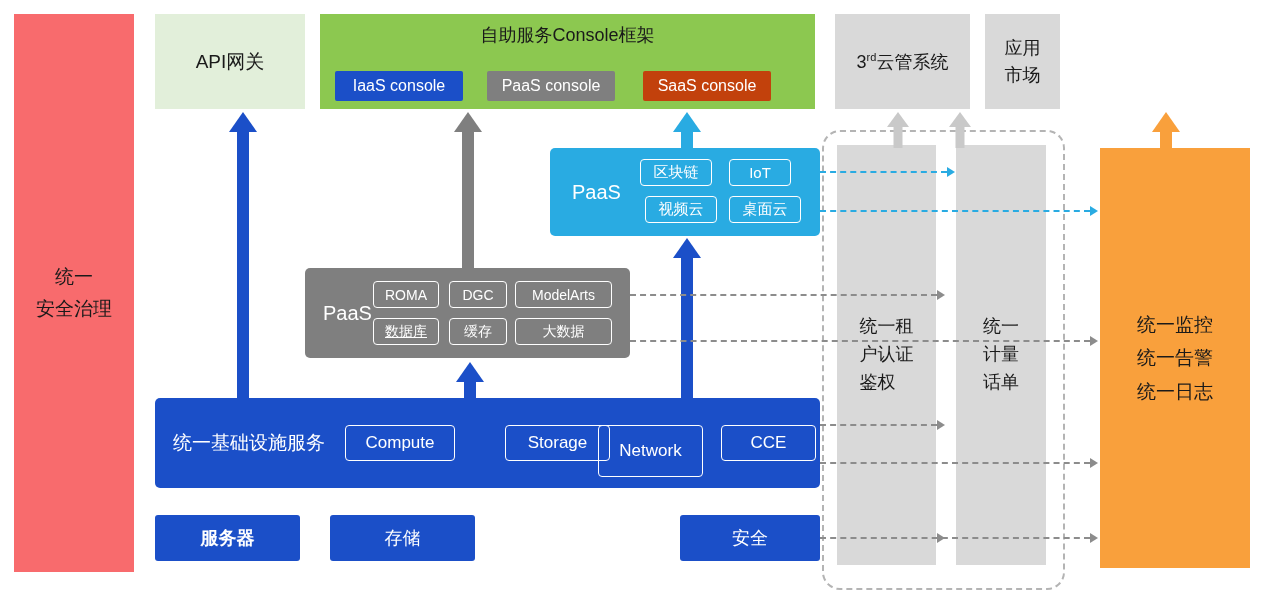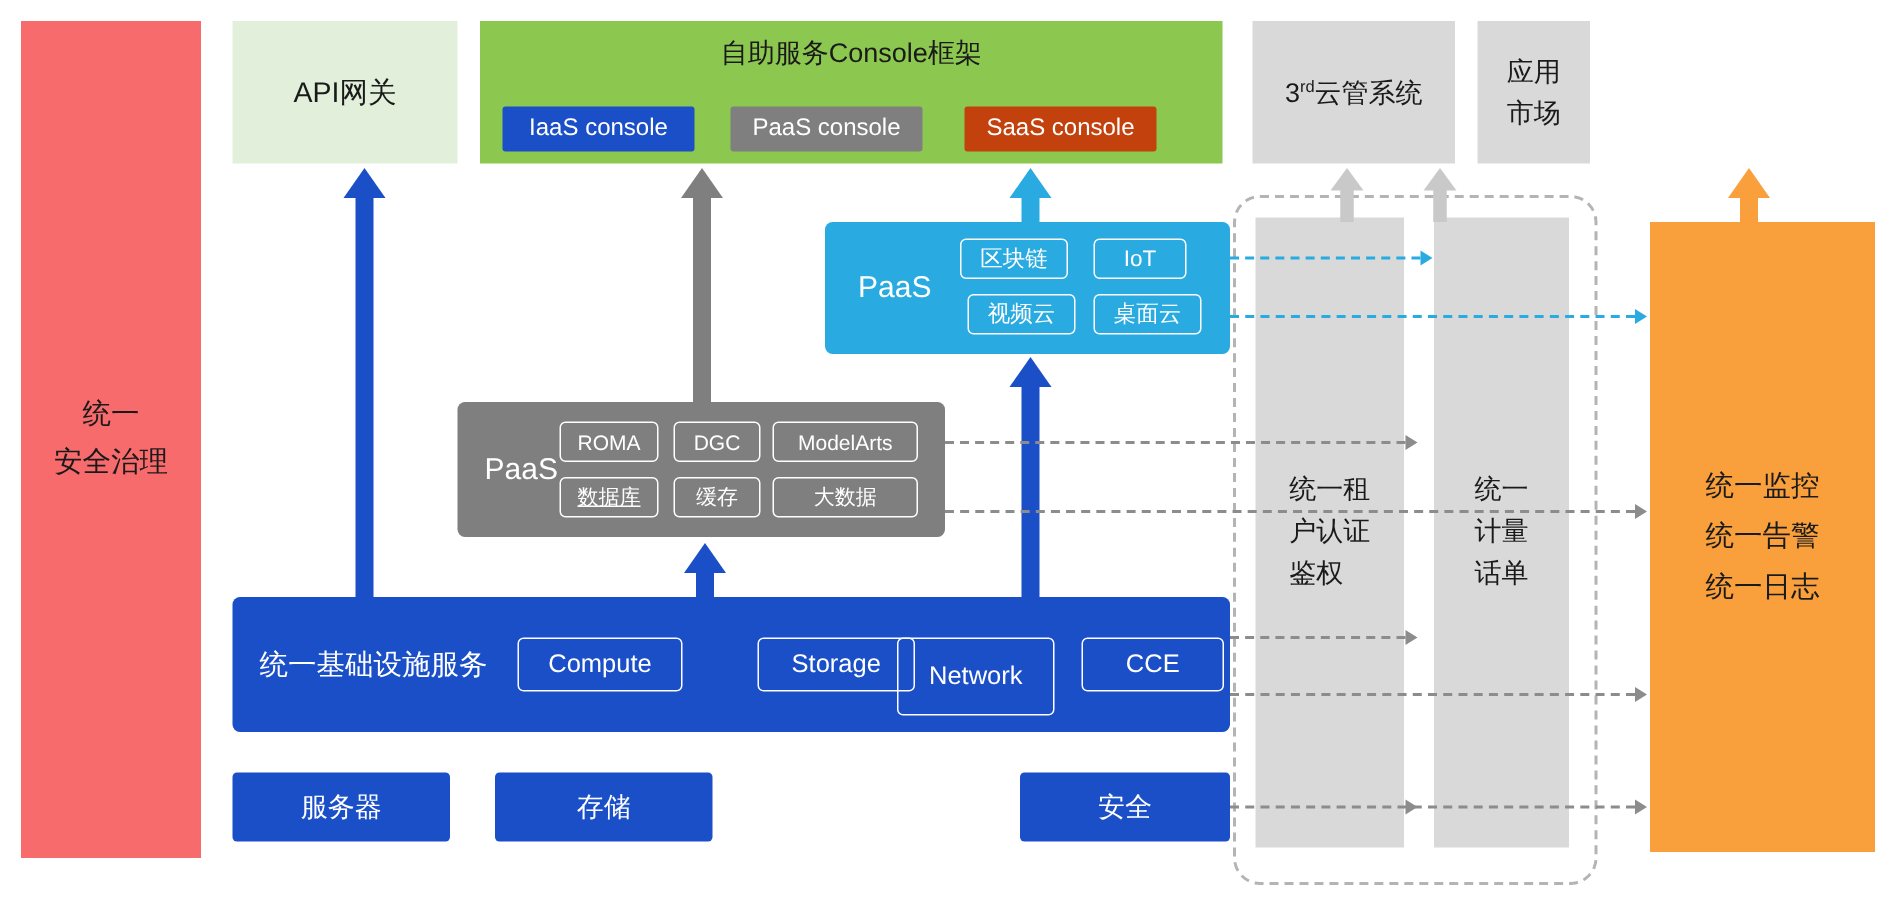--- a/index.html
+++ b/index.html
@@ -129,21 +129,21 @@
   </div>
 
   <div class="infra-box">
     <span class="box-label">统一基础设施服务</span>
     <div class="chip big" style="left:190px;top:27px;width:110px;height:36px;">Compute</div>
     <div class="chip big" style="left:318px;top:27px;width:105px;height:36px;margin-left:32px;">Storage</div>
     <div class="chip big" style="left:443px;top:27px;width:105px;height:52px;">Network</div>
     <div class="chip big" style="left:566px;top:27px;width:95px;height:36px;">CCE</div>
   </div>
 
-  <div class="hw" style="left:155px;width:145px;">服务器</div>
+  <div class="hw" style="left:155px;width:145px;font-weight:bold;">服务器</div>
   <div class="hw" style="left:330px;width:145px;">存储</div>
   <div class="hw" style="left:680px;width:140px;">安全</div>
 
   <div class="dashed-frame"></div>
   <div class="vbar auth">
     <span class="pre">统一租
 户认证
 鉴权</span>
   </div>
   <div class="vbar billing">

